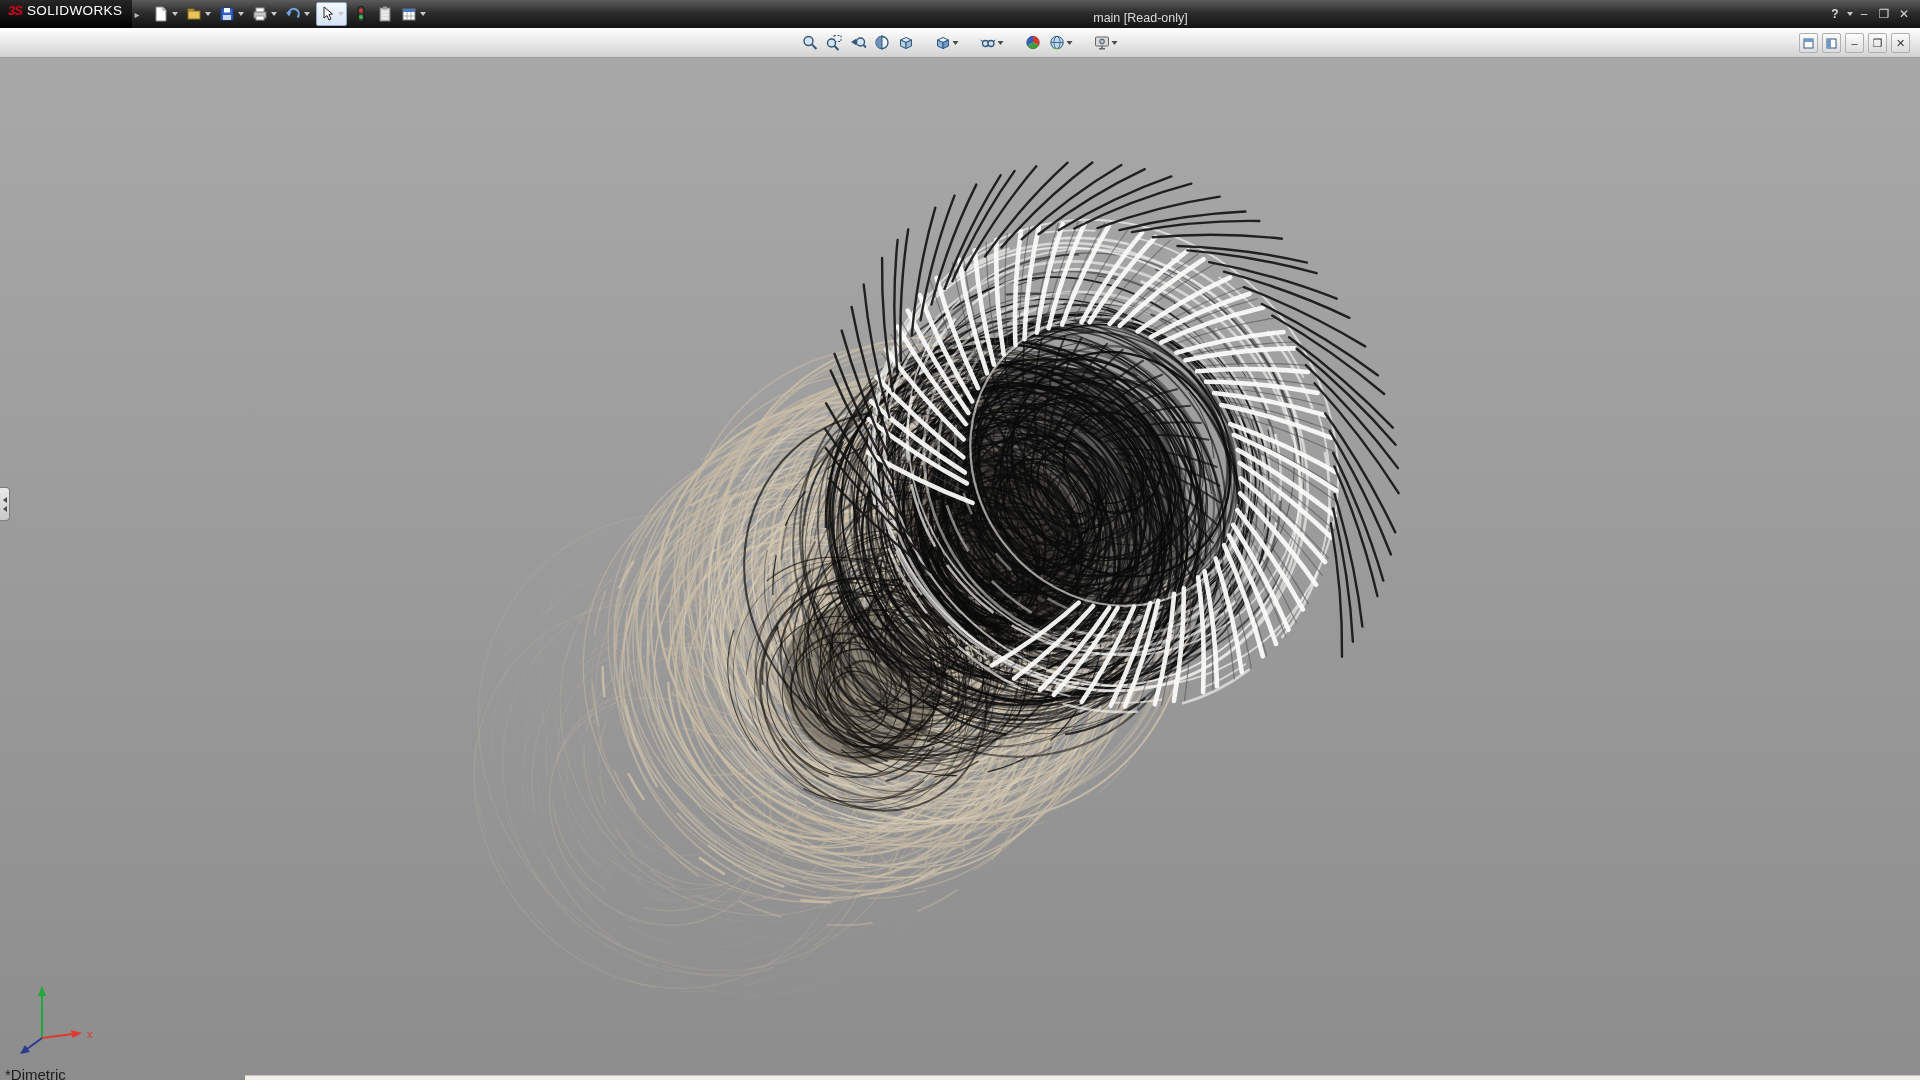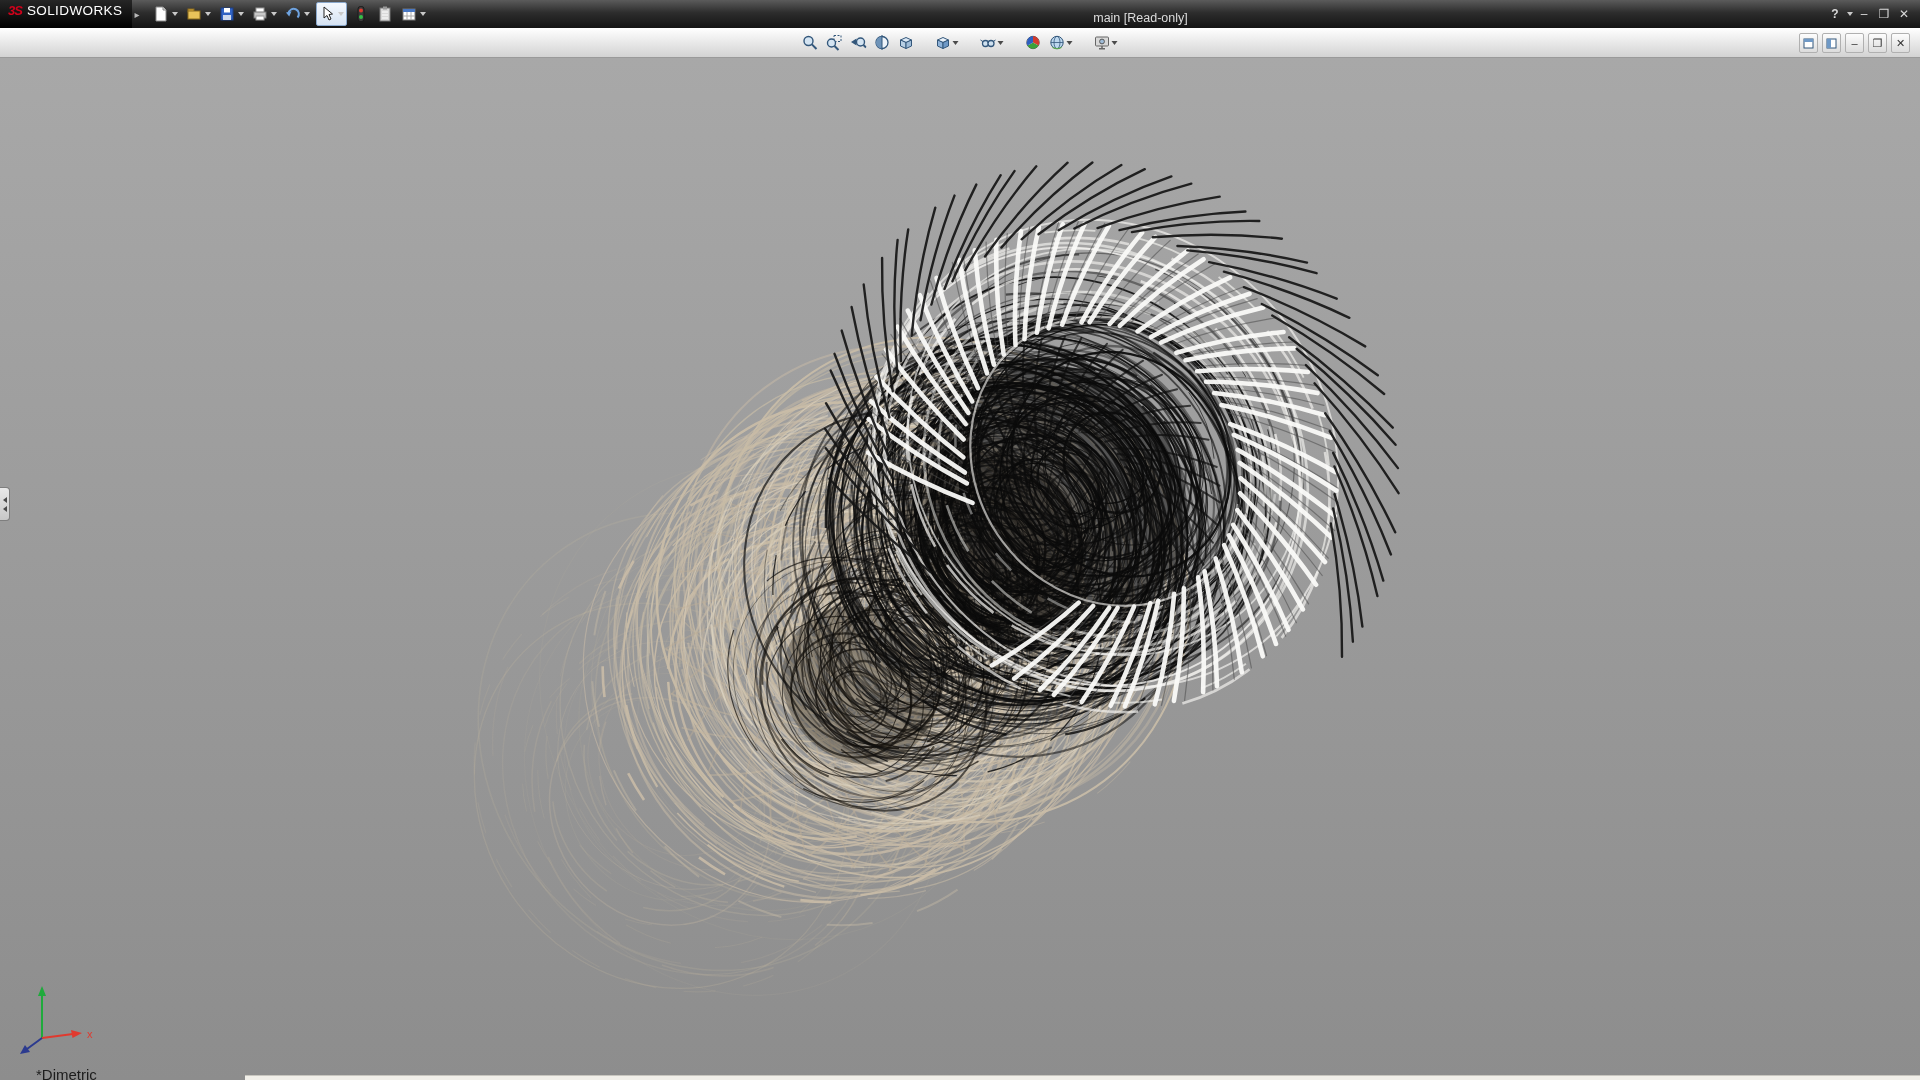--- a/index.html
+++ b/index.html
@@ -41,21 +41,21 @@
   .doc-controls{position:absolute;right:10px;top:0;height:30px;display:flex;align-items:center;gap:4px}
   .dbtn{width:19px;height:20px;display:flex;align-items:center;justify-content:center;
     font-size:11px;color:#333;border:1px solid #b0b0b0;border-radius:2px;
     background:linear-gradient(#fdfdfd,#dcdcdc);cursor:pointer}
 
   
   .viewport{position:absolute;top:58px;left:0;right:0;bottom:0;
     background:linear-gradient(180deg,#a8a8a8 0%,#9c9c9c 45%,#8d8d8d 100%);cursor:crosshair}
   .engine-svg{position:absolute;top:0;left:0;pointer-events:none}
   .triad{position:absolute;left:4px;bottom:14px;pointer-events:none}
-  .view-label{position:absolute;left:36px;bottom:0px;font-size:15px;color:#1d1d1d;
+  .view-label{position:absolute;left:5px;bottom:0px;font-size:15px;color:#1d1d1d;
     line-height:14px;height:12px;overflow:hidden;pointer-events:none}
   .fm-tab{position:absolute;left:0;top:487px;width:10px;height:34px;
     background:linear-gradient(#e9e9e9,#c7c7c7);border:1px solid #7e7e7e;border-left:none;
     border-radius:0 4px 4px 0;display:flex;flex-direction:column;align-items:center;
     justify-content:center;gap:3px;cursor:pointer;z-index:5}
   .fm-tab i{width:0;height:0;border-top:3px solid transparent;border-bottom:3px solid transparent;
     border-right:4px solid #4b4b4b}
   .statusbar-strip{position:absolute;left:245px;right:0;bottom:0;height:5px;
     background:#f1efe9;border-top:1px solid #c8c6bf;z-index:6}
 </style>

